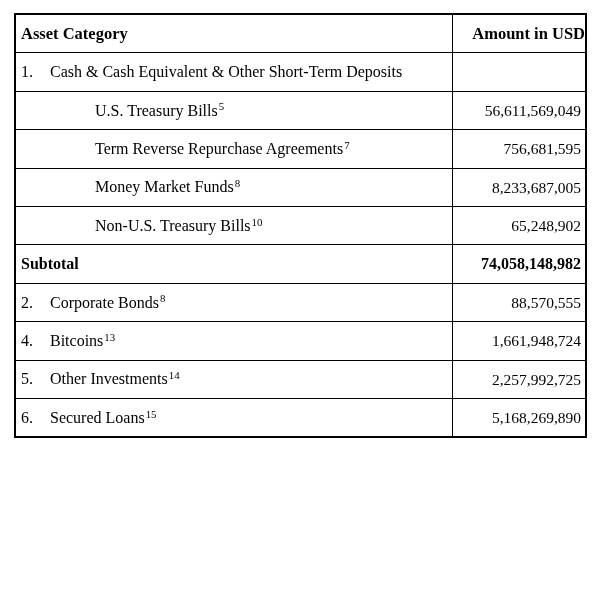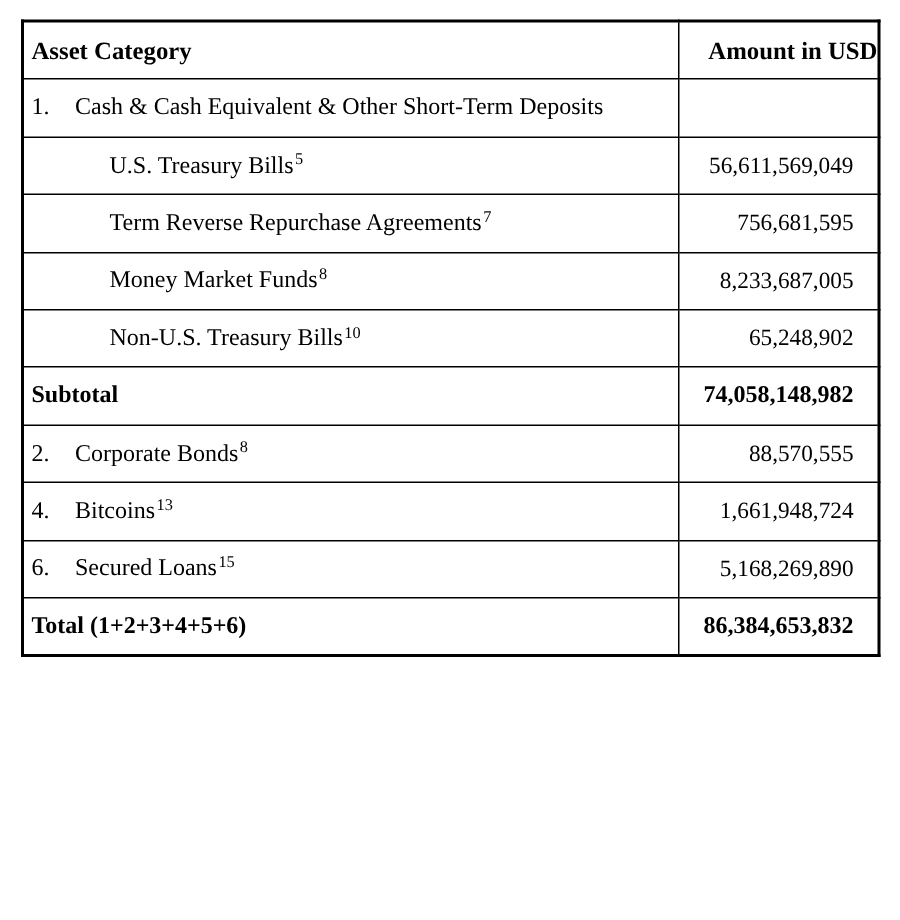--- a/index.html
+++ b/index.html
@@ -44,29 +44,29 @@
     padding-left: 5px;
     font-weight: bold;
     font-size: 16.5px;
   }
   .asset-table th.amt-h {
     text-align: right;
     font-weight: bold;
     font-size: 16.5px;
   }
   td.cat.numbered { padding-left: 5px; }
-  td.cat.sub      { padding-left: 57px; }
+  td.cat.sub      { padding-left: 79px; }
   td.cat.boldrow  { padding-left: 5px; font-weight: bold; font-size: 16px; }
   .num {
     display: inline-block;
     width: 29px;
   }
   td.amt {
     text-align: right;
-    padding-right: 16px;
+    padding-right: 4px;
     font-size: 15.5px;
   }
   td.amt.boldrow {
     font-weight: bold;
     font-size: 16px;
   }
   sup.fn {
     font-size: 0.68em;
     position: relative;
     top: -0.48em;
@@ -125,25 +125,25 @@
         <td class="cat numbered"><span class="num">2.</span><span>Corporate Bonds</span><sup class="fn">8</sup></td>
         <td class="amt">88,570,555</td>
       </tr>
 
 
       <tr>
         <td class="cat numbered"><span class="num">4.</span><span>Bitcoins</span><sup class="fn">13</sup></td>
         <td class="amt">1,661,948,724</td>
       </tr>
 
+      <tr>
+        <td class="cat numbered"><span class="num">5.</span><span>Other Investments</span><sup class="fn">14</sup></td>
+        <td class="amt">2,257,992,725</td>
+      </tr>
 
       <tr>
         <td class="cat numbered"><span class="num">6.</span><span>Secured Loans</span><sup class="fn">15</sup></td>
         <td class="amt">5,168,269,890</td>
       </tr>
 
-      <tr>
-        <td class="cat boldrow">Total (1+2+3+4+5+6)</td>
-        <td class="amt boldrow">86,384,653,832</td>
-      </tr>
     </tbody>
   </table>
 </div>
 
 </body></html>

